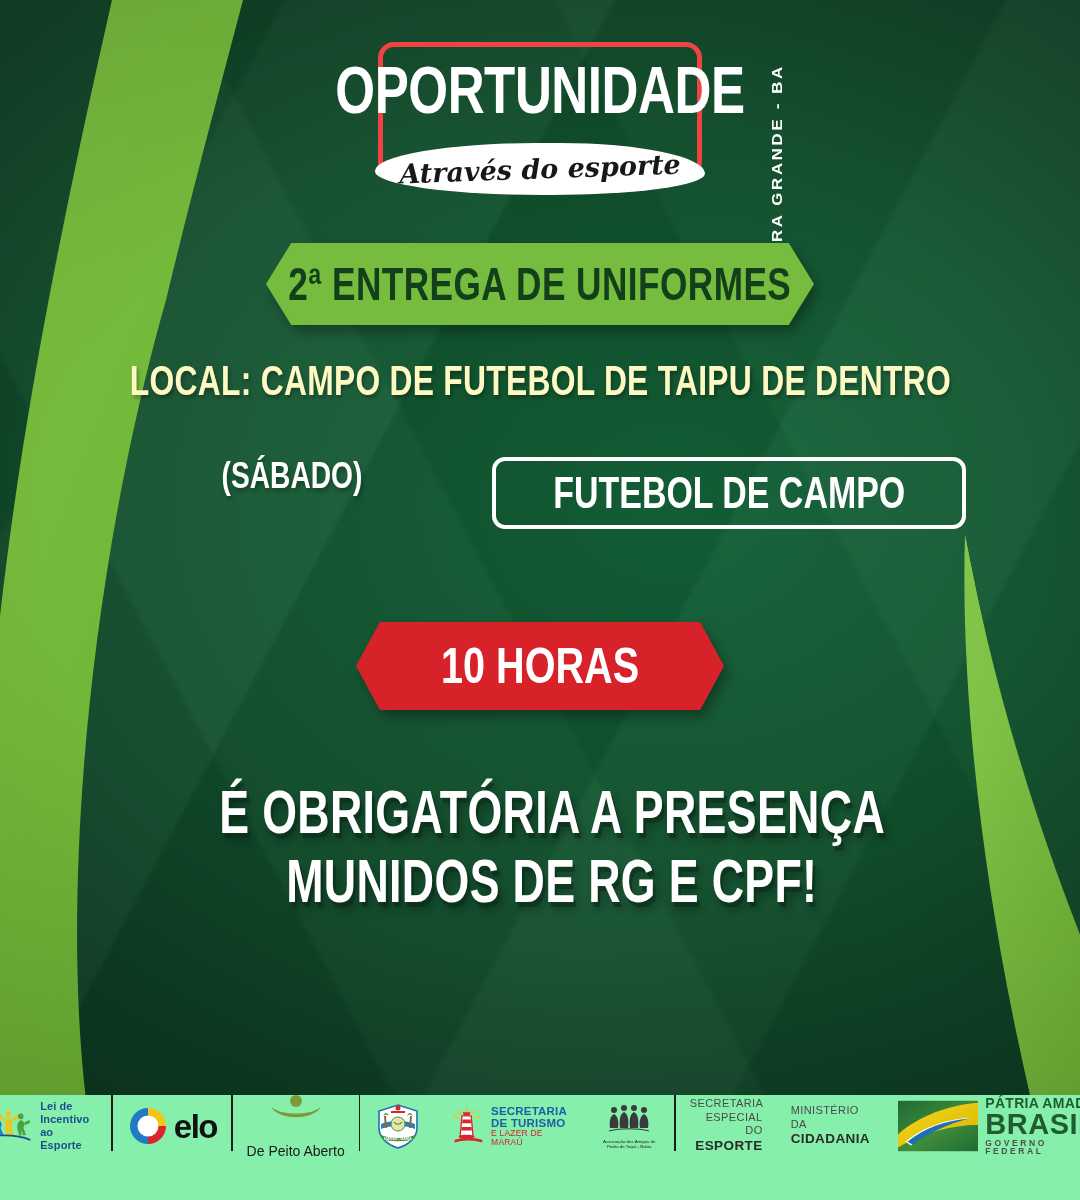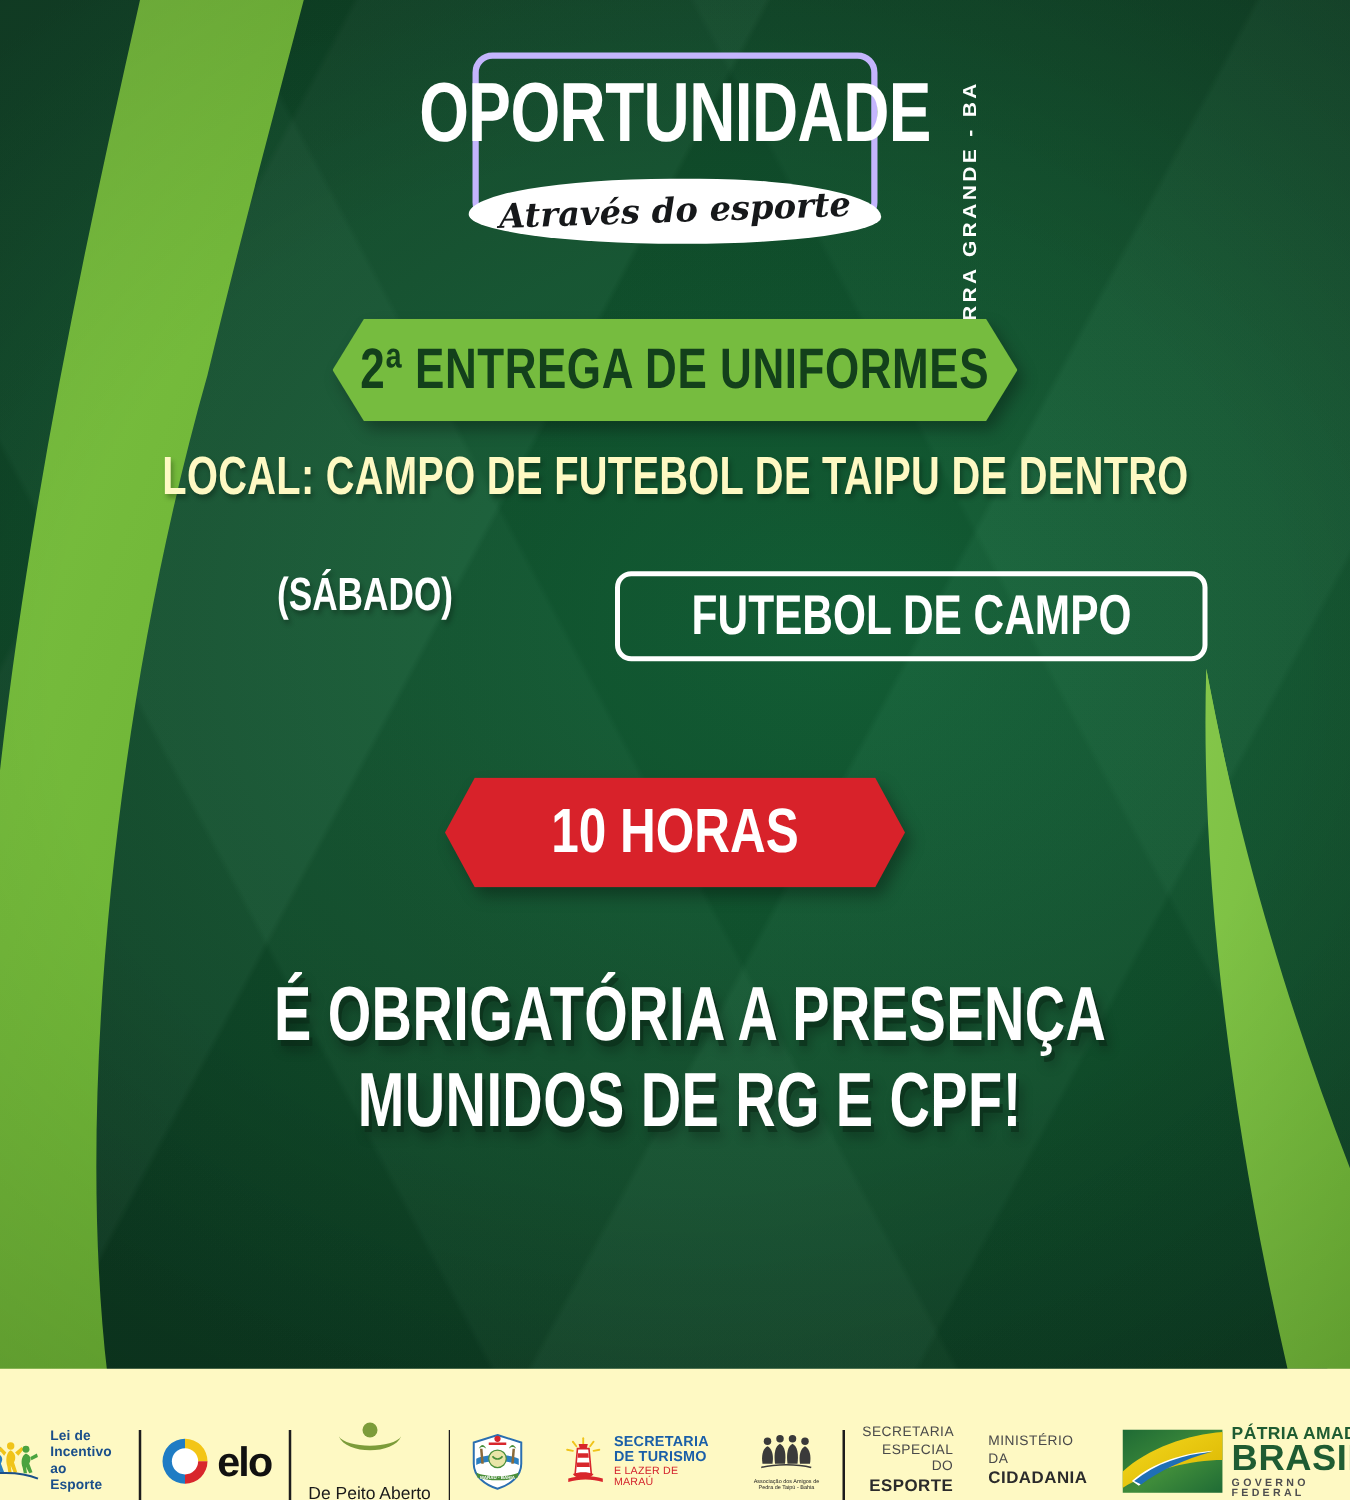--- a/index.html
+++ b/index.html
@@ -64,21 +64,21 @@
     position:absolute;
     left:0; right:0; top:42px;
     display:flex;
     justify-content:center;
     align-items:flex-start;
   }
   .logo-frame {
     position:relative;
     width:324px;
     height:136px;
-    border:5px solid #c4b5fd;
+    border:5px solid #ef4444;
     border-radius:16px;
   }
   .logo-title {
     position:absolute;
     left:50%; top:16px;
     transform:translateX(-50%);
     font-family:"Liberation Sans", sans-serif;
     font-weight:700;
     font-size:55px;
     letter-spacing:-0.5px;
@@ -126,21 +126,21 @@
     letter-spacing:2.4px;
     color:#ffffff;
     white-space:nowrap;
   }
   .logo-side span { display:inline-block; transform:scaleY(1.12); }
 
   
   .chev-banner {
     position:absolute;
     left:50%;
-    top:255px;
+    top:243px;
     transform:translateX(-50%);
     width:548px;
     height:82px;
     filter:drop-shadow(5px 7px 6px rgba(0,0,0,0.30));
   }
   .chev-banner .shape {
     position:absolute; inset:0;
     background:#76bc3f;
     clip-path: polygon(4.6% 0%, 95.4% 0%, 100% 50%, 95.4% 100%, 4.6% 100%, 0% 50%);
     border-radius:6px;
@@ -260,23 +260,23 @@
       3px 4px 0 rgba(10,40,22,0.55),
       5px 7px 9px rgba(0,0,0,0.30);
   }
   .warning-line span { display:inline-block; transform:scaleX(0.86) scaleY(1.18); }
 
   
   .footer {
     position:absolute;
     left:0; right:0; bottom:0;
     height:105px;
-    background:#fef9c3;
+    background:#86efac;
     display:flex;
-    align-items:flex-end;
+    align-items:flex-start;
     justify-content:center;
     gap:0px;
   }
   .f-item {
     display:flex;
     align-items:center;
     justify-content:center;
     height:62px;
     padding:0 14px;
   }

